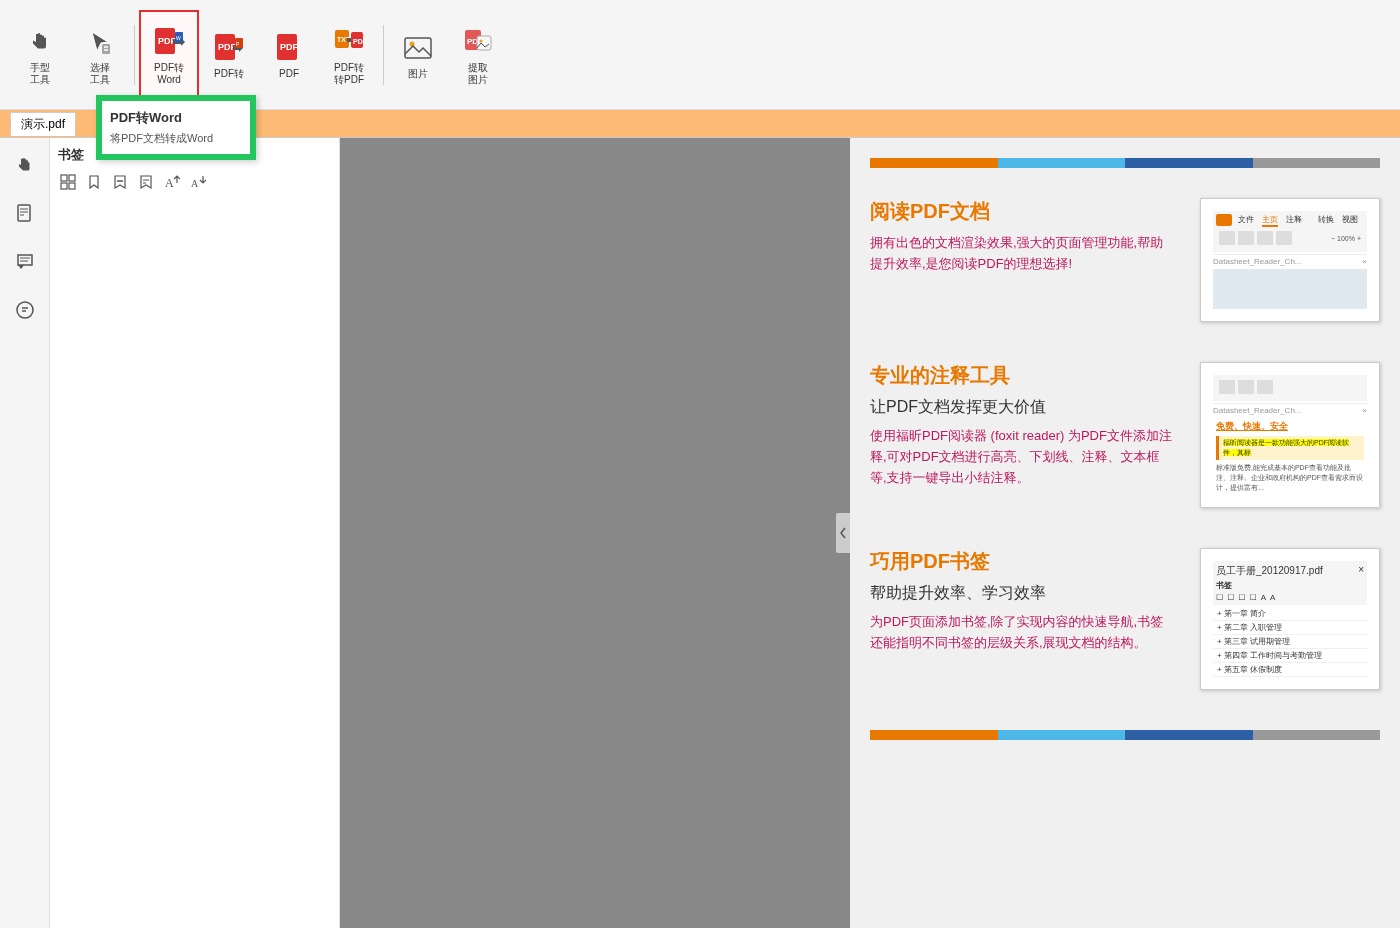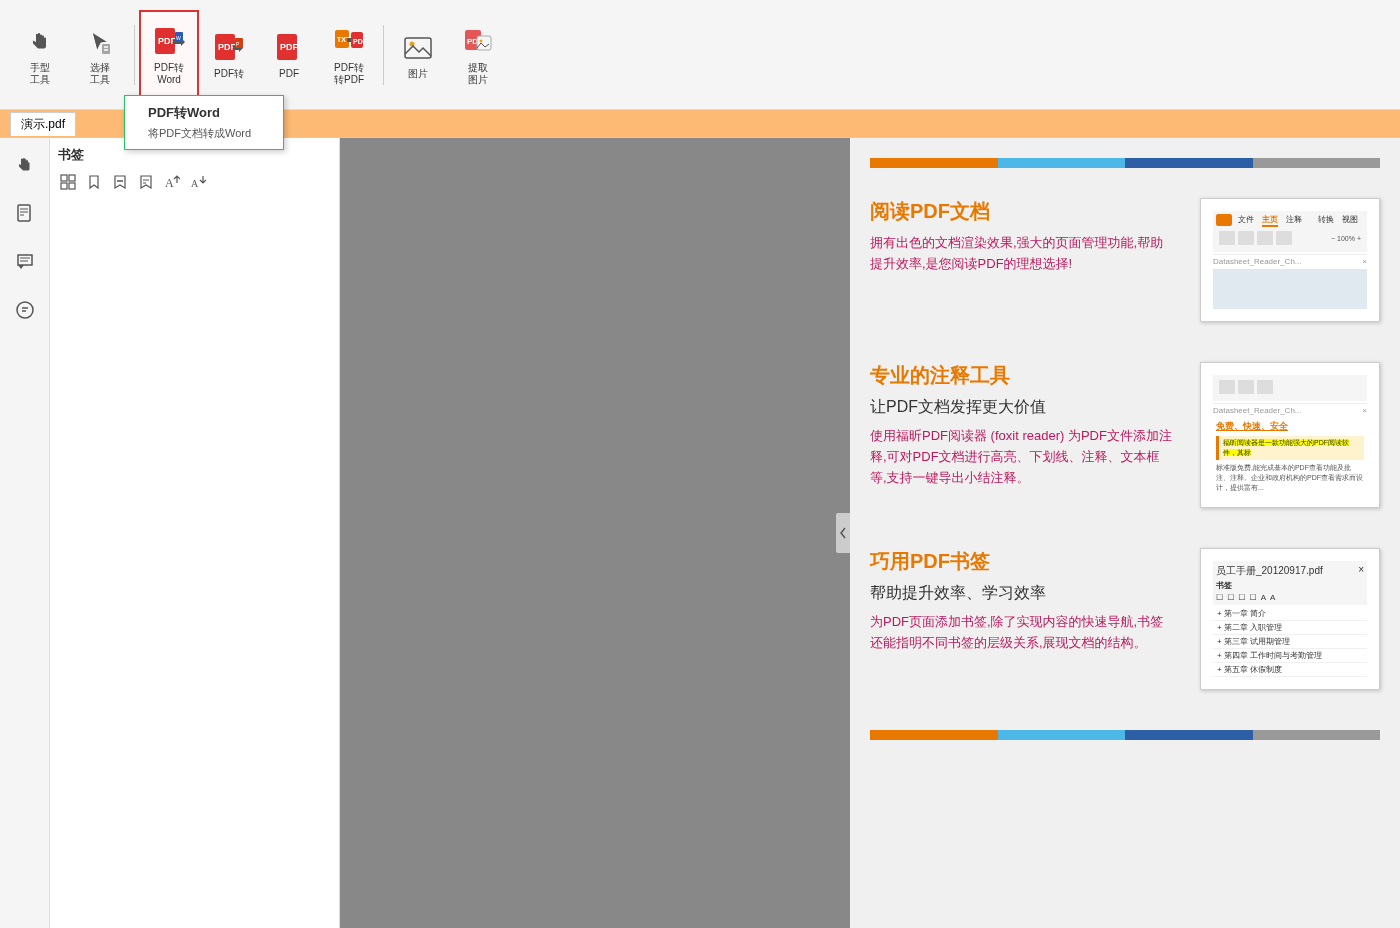--- a/index.html
+++ b/index.html
@@ -43,25 +43,25 @@
     .toolbar-btn .btn-label {
       font-size: 10px;
       text-align: center;
       line-height: 1.2;
     }
 
     
     .tooltip-box {
       position: absolute;
       top: 95px;
-      left: 124px;
+      left: 96px;
       background: white;
-      border: 1px solid #22c55e;
+      border: 6px solid #22c55e;
       box-shadow: 2px 2px 6px rgba(0,0,0,0.2);
-      padding: 8px 23px;
+      padding: 8px 8px;
       z-index: 100;
       min-width: 160px;
     }
     .tooltip-box .tt-title {
       font-size: 13px;
       font-weight: bold;
       color: #333;
       margin-bottom: 4px;
     }
     .tooltip-box .tt-desc {
@@ -494,21 +494,21 @@
         <div class="section-text">
           <div class="content-title">阅读PDF文档</div>
           <div class="content-body">拥有出色的文档渲染效果,强大的页面管理功能,帮助提升效率,是您阅读PDF的理想选择!</div>
         </div>
         <div class="thumbnail">
           <div style="background:#f5f5f5;padding:3px;margin-bottom:2px;">
             <div style="display:flex;gap:2px;margin-bottom:2px;">
               <div style="width:16px;height:12px;background:#e87800;border-radius:2px;"></div>
               <div style="display:flex;gap:8px;margin-left:4px;">
                 <span style="font-size:8px;color:#333;">文件</span>
-                <span style="font-size:8px;color:#e87800;font-weight:bold;border-bottom:2px solid #e87800;">主页</span>
+                <span style="font-size:8px;color:#e87800;font-weight:normal;border-bottom:2px solid #e87800;">主页</span>
                 <span style="font-size:8px;color:#333;">注释</span>
                 <span style="font-size:8px;color:#333;margin-left:8px;">转换</span>
                 <span style="font-size:8px;color:#333;">视图</span>
               </div>
             </div>
             <div class="thumb-toolbar-row">
               <div class="thumb-icon"></div>
               <div class="thumb-icon"></div>
               <div class="thumb-icon"></div>
               <div class="thumb-icon"></div>

